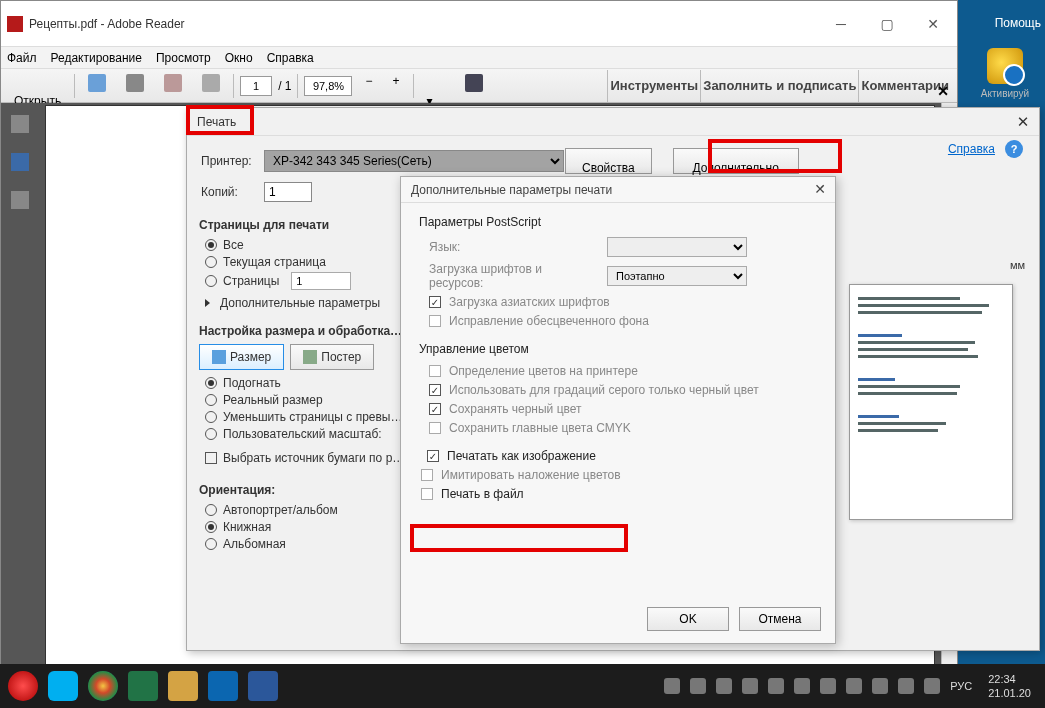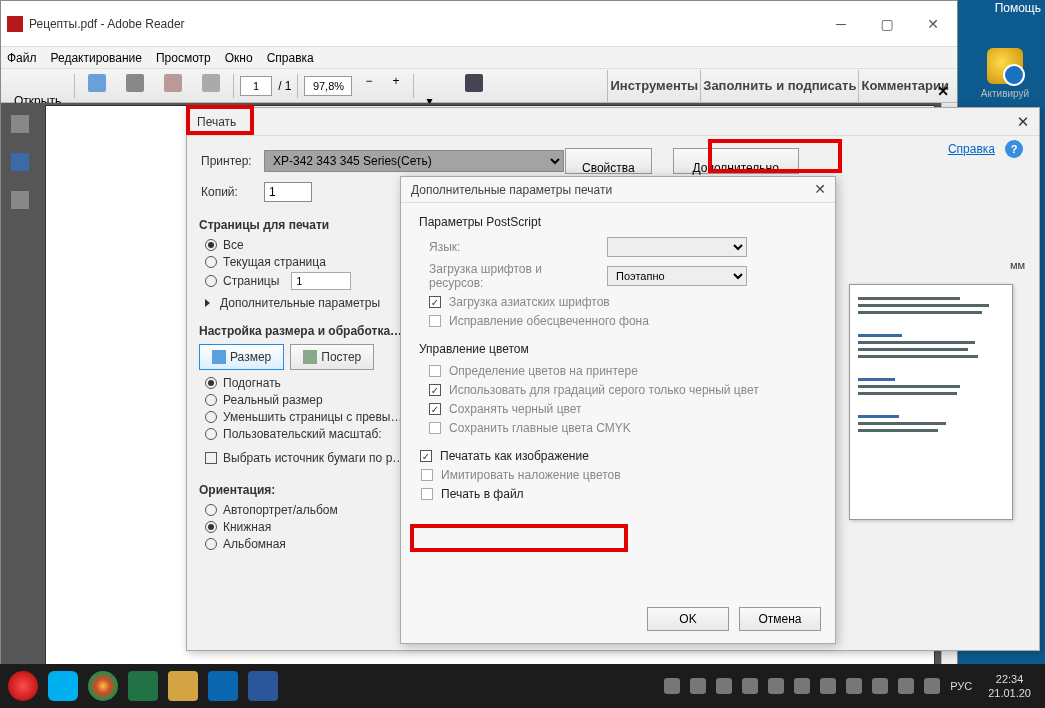--- a/index.html
+++ b/index.html
@@ -83,38 +83,38 @@
 .adv-chk { width: 12px; height: 12px; border: 1px solid #aaa; display: inline-flex; align-items: center; justify-content: center; font-size: 10px; background: #fff; }
 .adv-chk.sel::after { content: "✓"; color: #333; }
 .adv-chk.sel { border-color: #555; }
 .adv-buttons { position: absolute; bottom: 12px; right: 14px; display: flex; gap: 10px; }
 .adv-btn { width: 82px; height: 24px; background: linear-gradient(#fafafa,#e8e8e8); border: 1px solid #999; cursor: pointer; font-size: 12px; }
 
 
 .hilite { position: absolute; border: 4px solid #e40000; pointer-events: none; }
 
 
-.desktop-help { position: absolute; right: 4px; top: 1px; color: #fff; font-size: 12px; }
+.desktop-help { position: absolute; right: 4px; top: 16px; color: #fff; font-size: 12px; }
 .activate-badge { position: absolute; right: 2px; top: 48px; width: 76px; text-align: center; color: #bbb; font-size: 10px; }
 .shield { width: 36px; height: 36px; margin: 0 auto 4px; background: radial-gradient(circle at 40% 40%, #ffdb4a, #c78a00); border-radius: 6px; position: relative; }
 .shield::after { content: ""; position: absolute; right: -2px; bottom: -2px; width: 18px; height: 18px; background: #1971c2; border-radius: 50%; border: 2px solid #fff; }
 
 
 .taskbar { position: absolute; left: 0; bottom: 0; width: 1045px; height: 44px; background: #1c1c1c; display: flex; align-items: center; padding: 0 8px; gap: 10px; font-size: 11px; color: #ddd; }
 .tb-app { width: 30px; height: 30px; background: #3b7ab5; border-radius: 4px; }
 .tb-app.o { background: radial-gradient(circle at 50% 50%, #ff4d4d, #a00); border-radius: 50%; }
 .tb-app.s { background: #00aff0; border-radius: 6px; }
 .tb-app.c { background: radial-gradient(circle, #f4c544,#d24a2a,#2a8a44,#3273dc); border-radius: 50%; }
 .tb-app.x { background: #217346; }
 .tb-app.f { background: #d4a344; }
 .tb-app.p { background: #0b66b0; }
 .tb-app.w { background: #2b579a; }
 .tb-spacer { flex: 1; }
 .tray-icon { width: 16px; height: 16px; background: #777; border-radius: 3px; }
-.clock { text-align: center; line-height: 14px; padding: 0 6px; }
+.clock { text-align: left; line-height: 14px; padding: 0 6px; }
 </style>
 </head>
 <body>
 
 <div class="desktop-help">Помощь</div>
 <div class="activate-badge">
   <div class="shield"></div>
   <div>Активируй</div>
 </div>
 
@@ -337,21 +337,21 @@
         </div>
       <div class="adv-row">
           <span class="adv-chk sel"></span>
           <span>Сохранять черный цвет</span>
         </div>
       <div class="adv-row">
           <span class="adv-chk"></span>
           <span>Сохранить главные цвета CMYK</span>
         </div>
     </div>
-    <div class="adv-row enabled" style="margin-left:1px;margin-top:4px">
+    <div class="adv-row enabled" style="margin-left:8px;margin-top:4px">
         <span class="adv-chk sel"></span>
         <span>Печатать как изображение</span>
       </div>
     <div class="adv-row" style="margin-left:2px">
         <span class="adv-chk"></span>
         <span>Имитировать наложение цветов</span>
       </div>
     <div class="adv-row enabled" style="margin-left:2px">
         <span class="adv-chk"></span>
         <span>Печать в файл</span>

